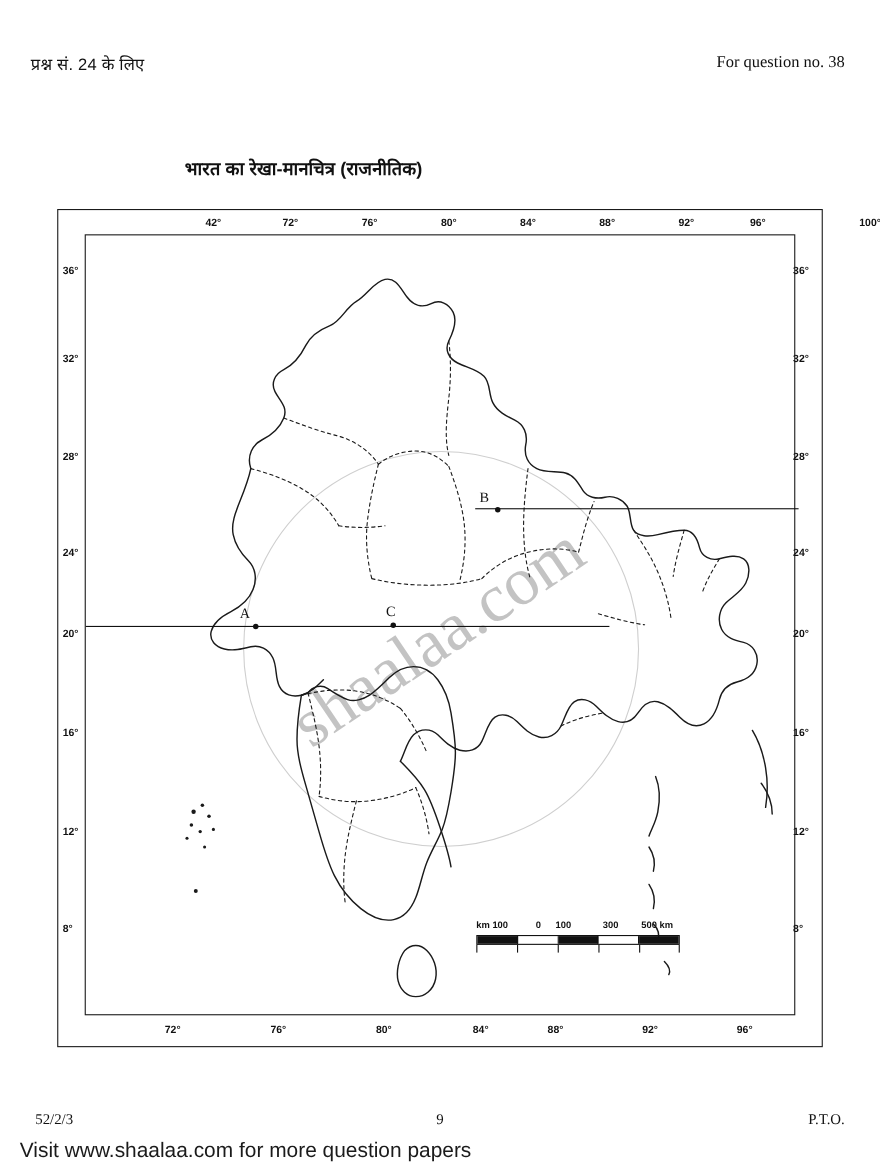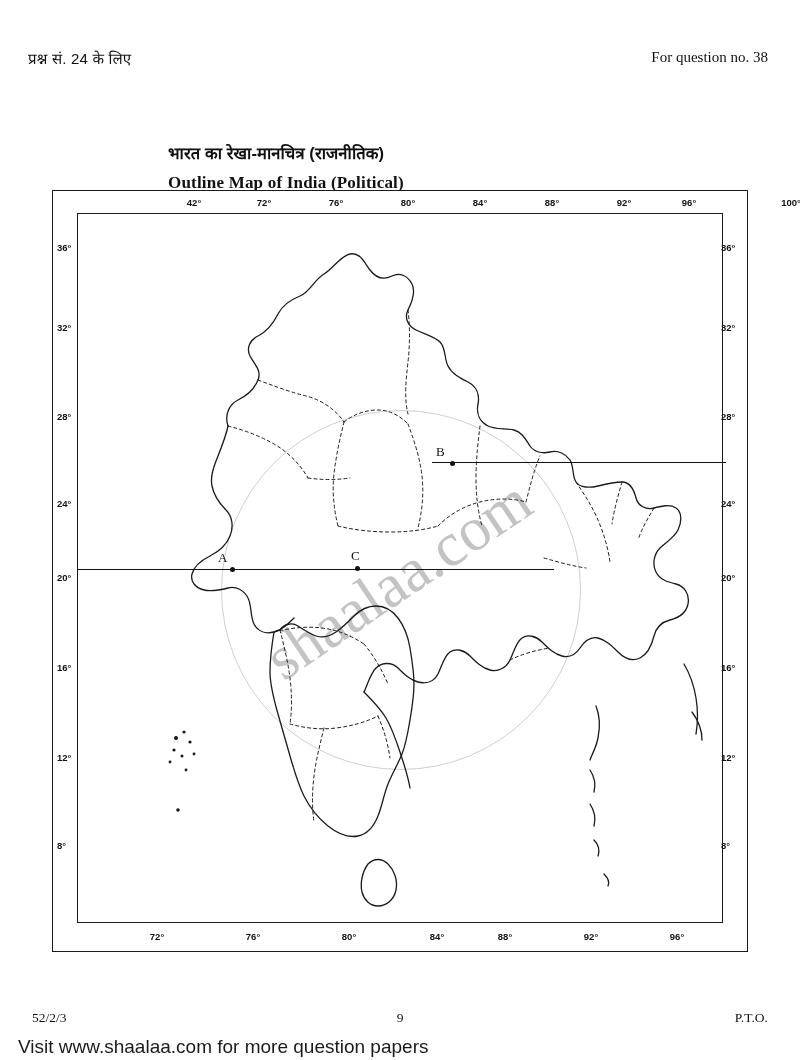--- a/index.html
+++ b/index.html
@@ -214,21 +214,20 @@
 </head>
 <body>
 
 <div class="page-head">
   <div class="head-left">प्रश्न सं. 24 के लिए</div>
   <div class="head-right">For question no. 38</div>
 </div>
 
 <div class="title-block">
   <div class="title-hi">भारत का रेखा-मानचित्र (राजनीतिक)</div>
-  <div class="title-en">Outline Map of India (Political)</div>
 </div>
 
 <div class="map-outer">
 
   <div class="lon-top">
     <span style="left:141px">42°</span>
     <span style="left:211px">72°</span>
     <span style="left:283px">76°</span>
     <span style="left:355px">80°</span>
     <span style="left:427px">84°</span>
@@ -440,20 +439,44 @@
     <div class="marker" style="left:372px; top:247px;">
       <div class="dot"></div>
       <div class="lbl" style="left:-14px; top:-17px;">B</div>
     </div>
 
     <div class="marker" style="left:277px; top:352px;">
       <div class="dot"></div>
       <div class="lbl" style="left:-4px; top:-18px;">C</div>
     </div>
 
+    <div class="scalebar">
+      <div class="labels">
+        <span style="left:0px">km 100</span>
+        <span style="left:54px">0</span>
+        <span style="left:72px">100</span>
+        <span style="left:115px">300</span>
+        <span style="left:150px">500 km</span>
+      </div>
+      <div class="bar">
+        <div class="fill"></div>
+          <div></div>
+          <div class="fill"></div>
+          <div></div>
+          <div class="fill"></div>
+      </div>
+      <div class="ticks">
+        <i style="left:0"></i>
+          <i style="left:37px"></i>
+          <i style="left:74px"></i>
+        <i style="left:111px"></i>
+          <i style="left:148px"></i>
+          <i style="left:184px"></i>
+      </div>
+    </div>
 
   </div>
 </div>
 
 <div class="footer">
   <div class="f-left">52/2/3</div>
   <div class="f-mid">9</div>
   <div class="f-right">P.T.O.</div>
 </div>
 

